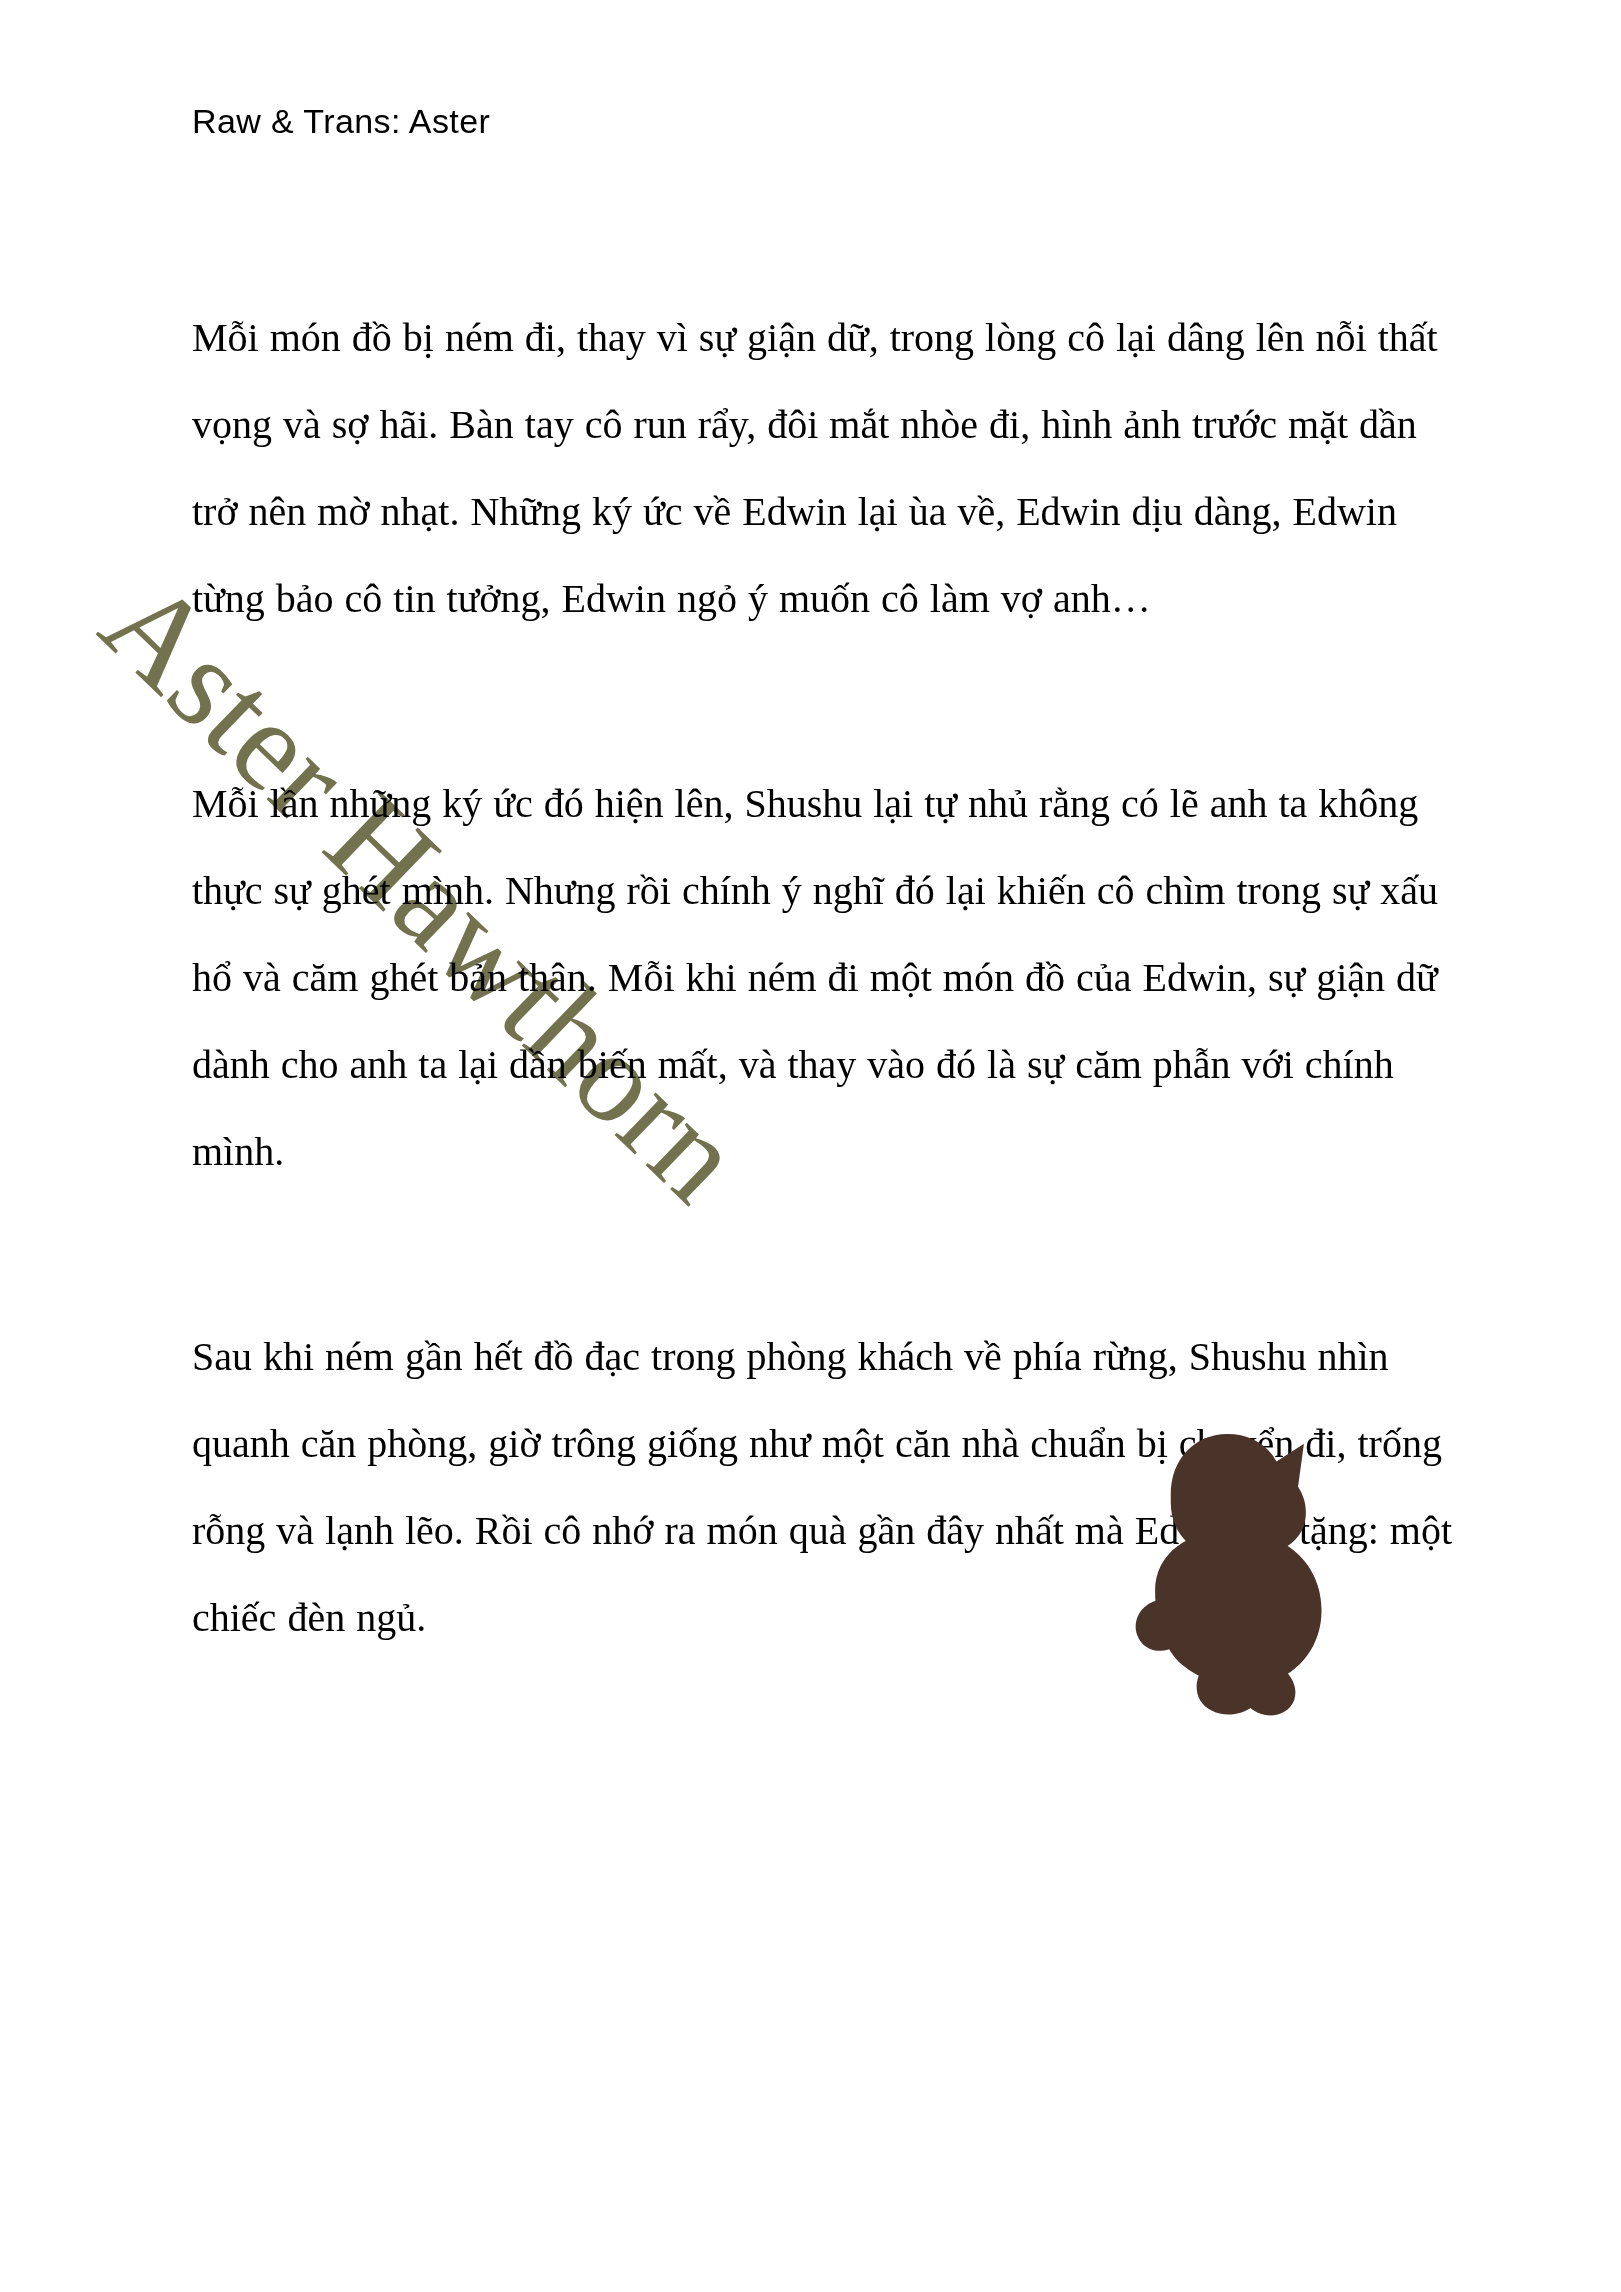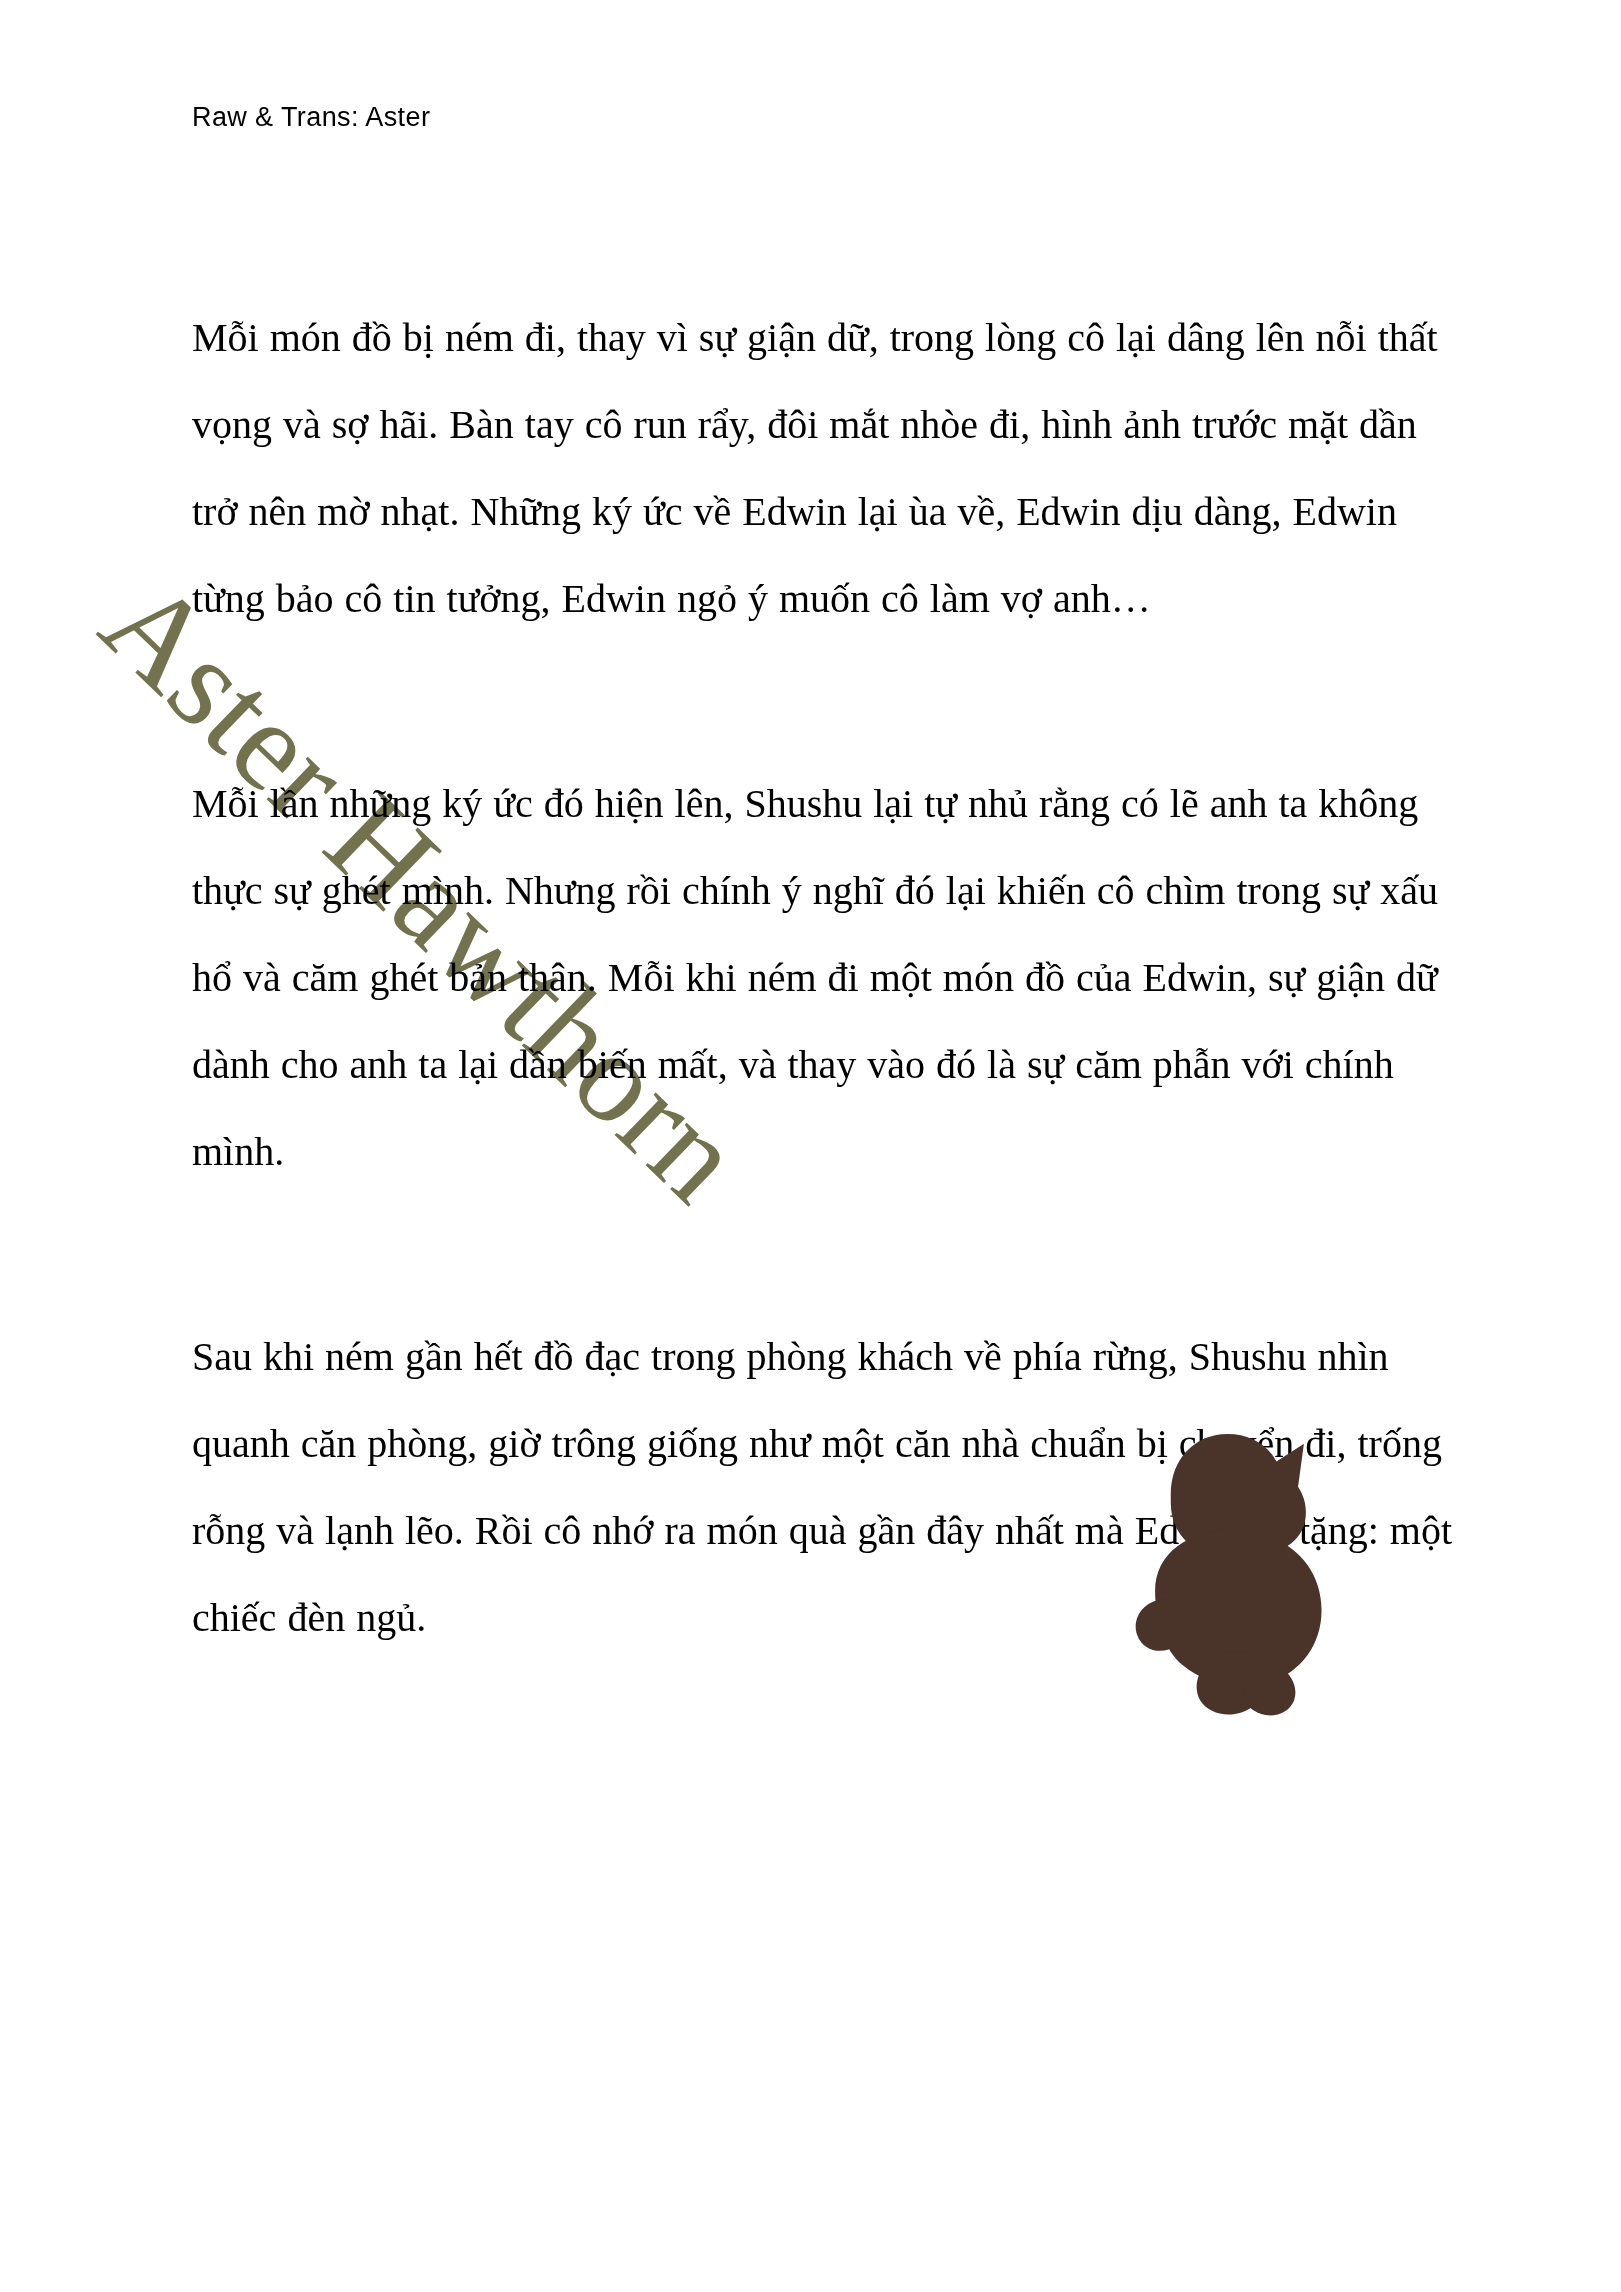--- a/index.html
+++ b/index.html
@@ -15,21 +15,21 @@
     width: 1621px;
     height: 2293px;
     background: #ffffff;
     overflow: hidden;
   }
   .header {
     position: absolute;
     left: 192px;
     top: 102px;
     font-family: "Liberation Sans", "DejaVu Sans", sans-serif;
-    font-size: 27px;
+    font-size: 34px;
     letter-spacing: 0.4px;
     color: #000000;
     white-space: nowrap;
   }
   .content {
     position: absolute;
     left: 192px;
     top: 294px;
     width: 1274px;
     z-index: 3;

